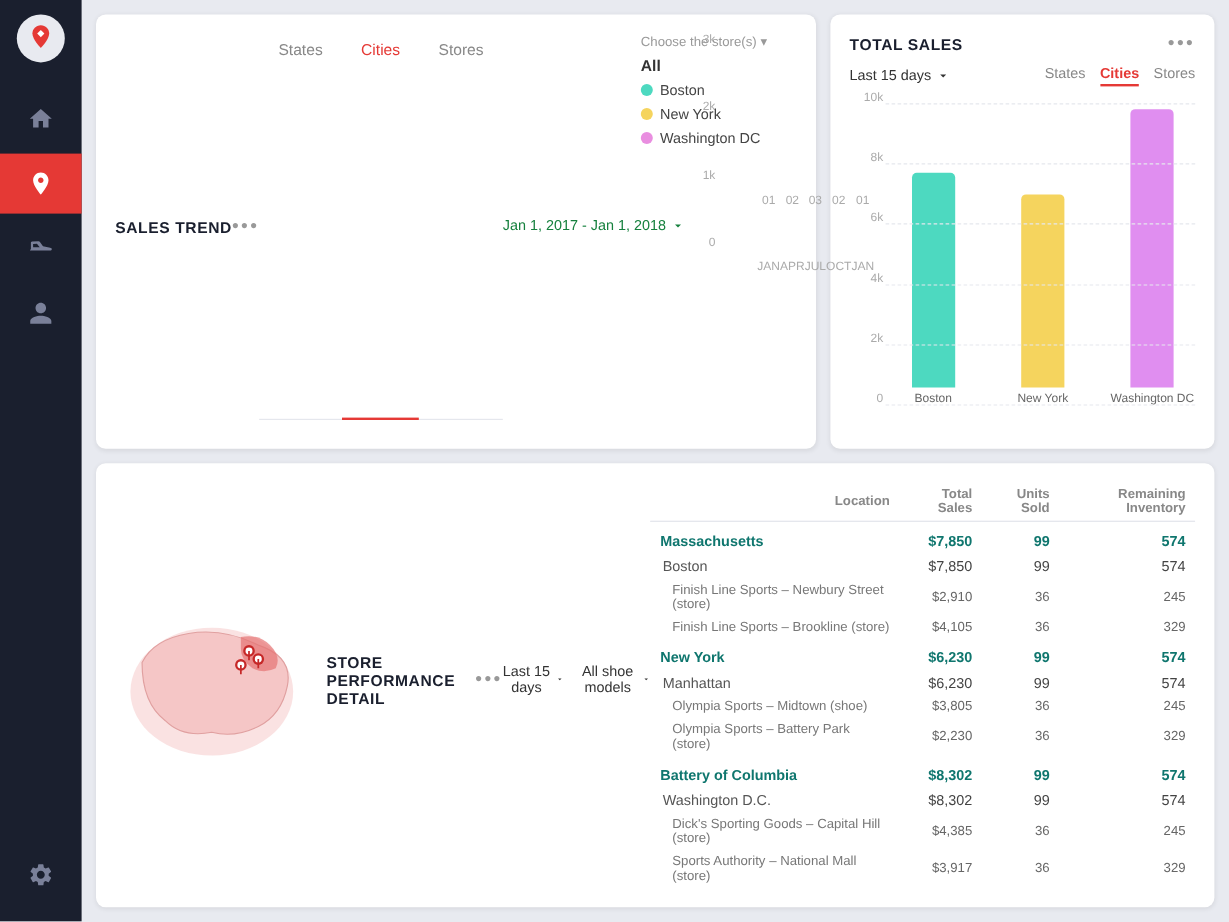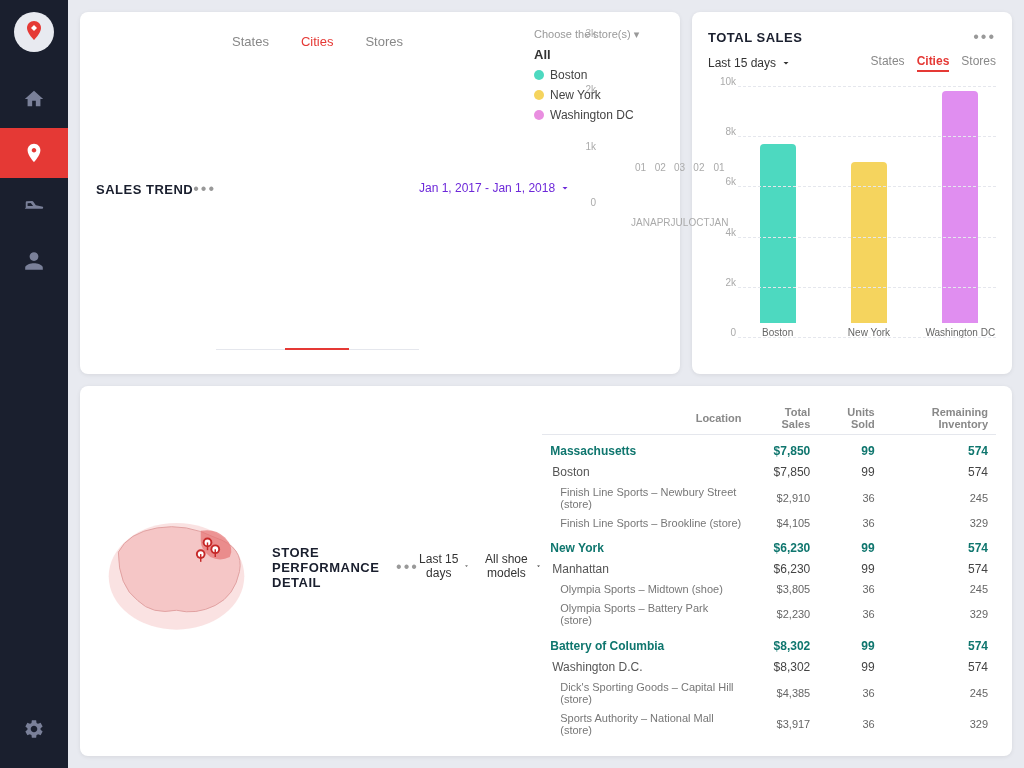--- a/index.html
+++ b/index.html
@@ -119,21 +119,21 @@
 
     
     .date-filter {
       display: flex;
       align-items: center;
       gap: 6px;
       margin-bottom: 10px;
     }
     .date-btn {
       font-size: 12px;
-      color: #6d28d9;
+      color: #15803d;
       background: none;
       border: none;
       cursor: pointer;
       display: flex; align-items: center; gap: 4px;
     }
     .date-btn svg { width: 12px; height: 12px; }
 
     
     .line-chart-container {
       position: relative;

